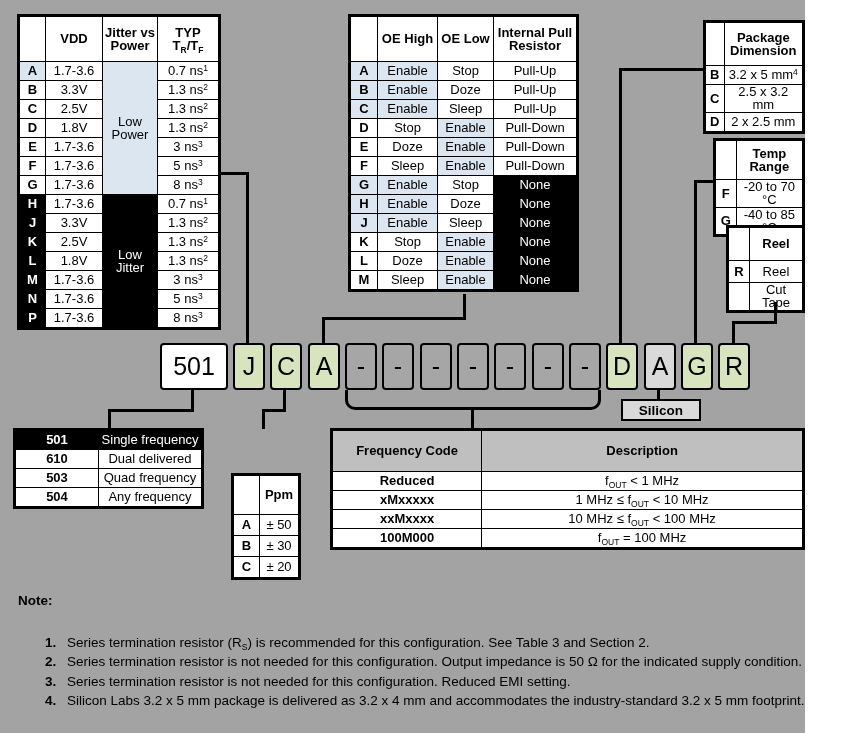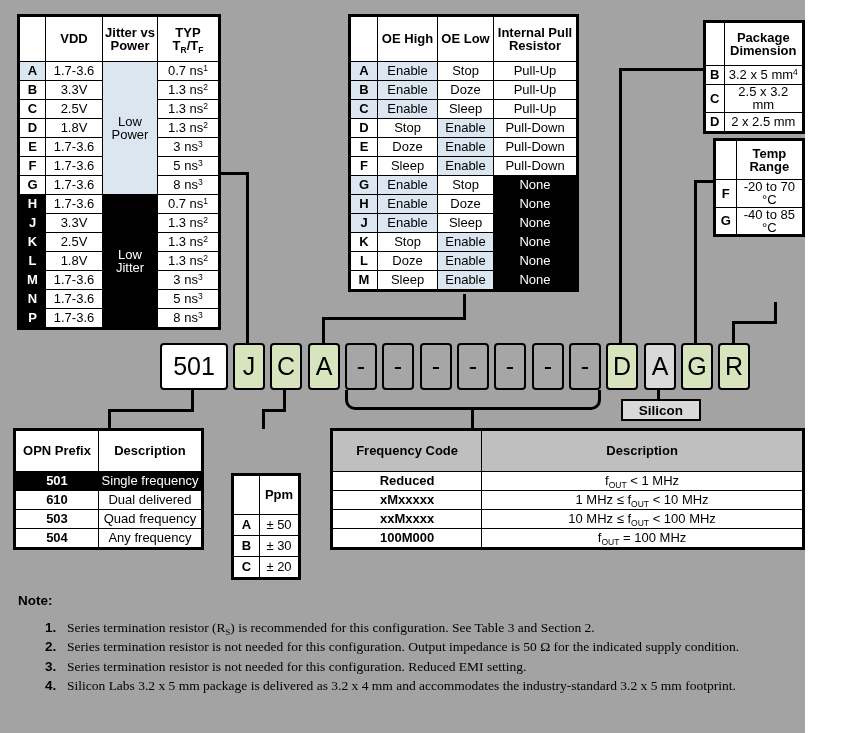--- a/index.html
+++ b/index.html
@@ -12,24 +12,24 @@
   .gy{background:#bfbfbf;}
   .sep td{border-top:3px solid #000;}
   sup{font-size:8.5px;vertical-align:top;line-height:1;}
   sub{font-size:8.5px;vertical-align:baseline;position:relative;top:3px;line-height:1;}
   .ln{position:absolute;background:#000;}
   .pbox{position:absolute;top:343px;width:32px;height:47px;border:2.5px solid #000;border-radius:4px;box-sizing:border-box;display:flex;align-items:center;justify-content:center;font-size:25px;}
   .wht{background:#fff;} .grn{background:#d7e4bd;} .gbx{background:#a6a6a6;} .slv{background:#d9d9d9;}
   .brace{position:absolute;left:345px;top:390px;width:256px;height:20px;border:3px solid #000;border-top:none;border-radius:0 0 10px 10px;box-sizing:border-box;}
   .rev{position:absolute;left:621px;top:399px;width:80px;height:22px;background:#d9d9d9;border:2.5px solid #000;box-sizing:border-box;display:flex;align-items:center;justify-content:center;font-weight:bold;font-size:13.5px;}
   .notes{position:absolute;left:18px;top:591px;width:792px;font-size:13.5px;line-height:1.45;}
-  .ntitle{font-weight:bold;margin-bottom:7px;}
+  .ntitle{font-weight:bold;margin-bottom:22px;}
   .note{display:flex;margin-left:27px;}
   .nnum{font-weight:bold;width:22px;flex:0 0 22px;}
-  .ntext{flex:1;font-family:Liberation Serif, serif;}
+  .ntext{flex:1;}
 </style>
 </head>
 <body>
 
 <div class="page">
 
   <table class="t" style="left:17px;top:14px;">
     <colgroup>
         <col style="width:27px">
         <col style="width:57px">
@@ -246,20 +246,40 @@
           <td class="hd">F</td>
           <td>-20 to 70 °C</td>
         </tr>
     <tr>
           <td class="hd">G</td>
           <td>-40 to 85 °C</td>
         </tr>
   </tbody>
     </table>
 
+  <table class="t" style="left:726px;top:225px;">
+    <colgroup>
+        <col style="width:28px">
+        <col style="width:72px">
+      </colgroup>
+    <tbody>
+        <tr>
+          <td style="height:32px"></td>
+          <td class="hd">Reel</td>
+        </tr>
+    <tr>
+          <td class="hd" style="height:21px">R</td>
+          <td>Reel</td>
+        </tr>
+    <tr>
+          <td class="hd" style="height:21px"></td>
+          <td>Cut Tape</td>
+        </tr>
+  </tbody>
+    </table>
 
   <div class="pbox wht" style="left:160px;width:68px">
       <span>501</span>
     </div>
   <div class="pbox grn" style="left:233px">
       <span>J</span>
     </div>
   <div class="pbox grn" style="left:270px">
       <span>C</span>
     </div>
@@ -325,24 +345,20 @@
   <div class="ln" style="left:657px;top:388px;width:3px;height:12px"></div>
   <div class="brace"></div>
   <div class="ln" style="left:471px;top:408px;width:3px;height:21px"></div>
 
   <table class="t" style="left:13px;top:428px;">
     <colgroup>
         <col style="width:84px">
         <col style="width:104px">
       </colgroup>
     <tbody>
-        <tr>
-          <td class="hd" style="height:40px">OPN Prefix</td>
-          <td class="hd">Description</td>
-        </tr>
     <tr>
           <td class="hd bk">501</td>
           <td class="bk">Single frequency</td>
         </tr>
     <tr>
           <td class="hd">610</td>
           <td>Dual delivered</td>
         </tr>
     <tr>
           <td class="hd">503</td>

